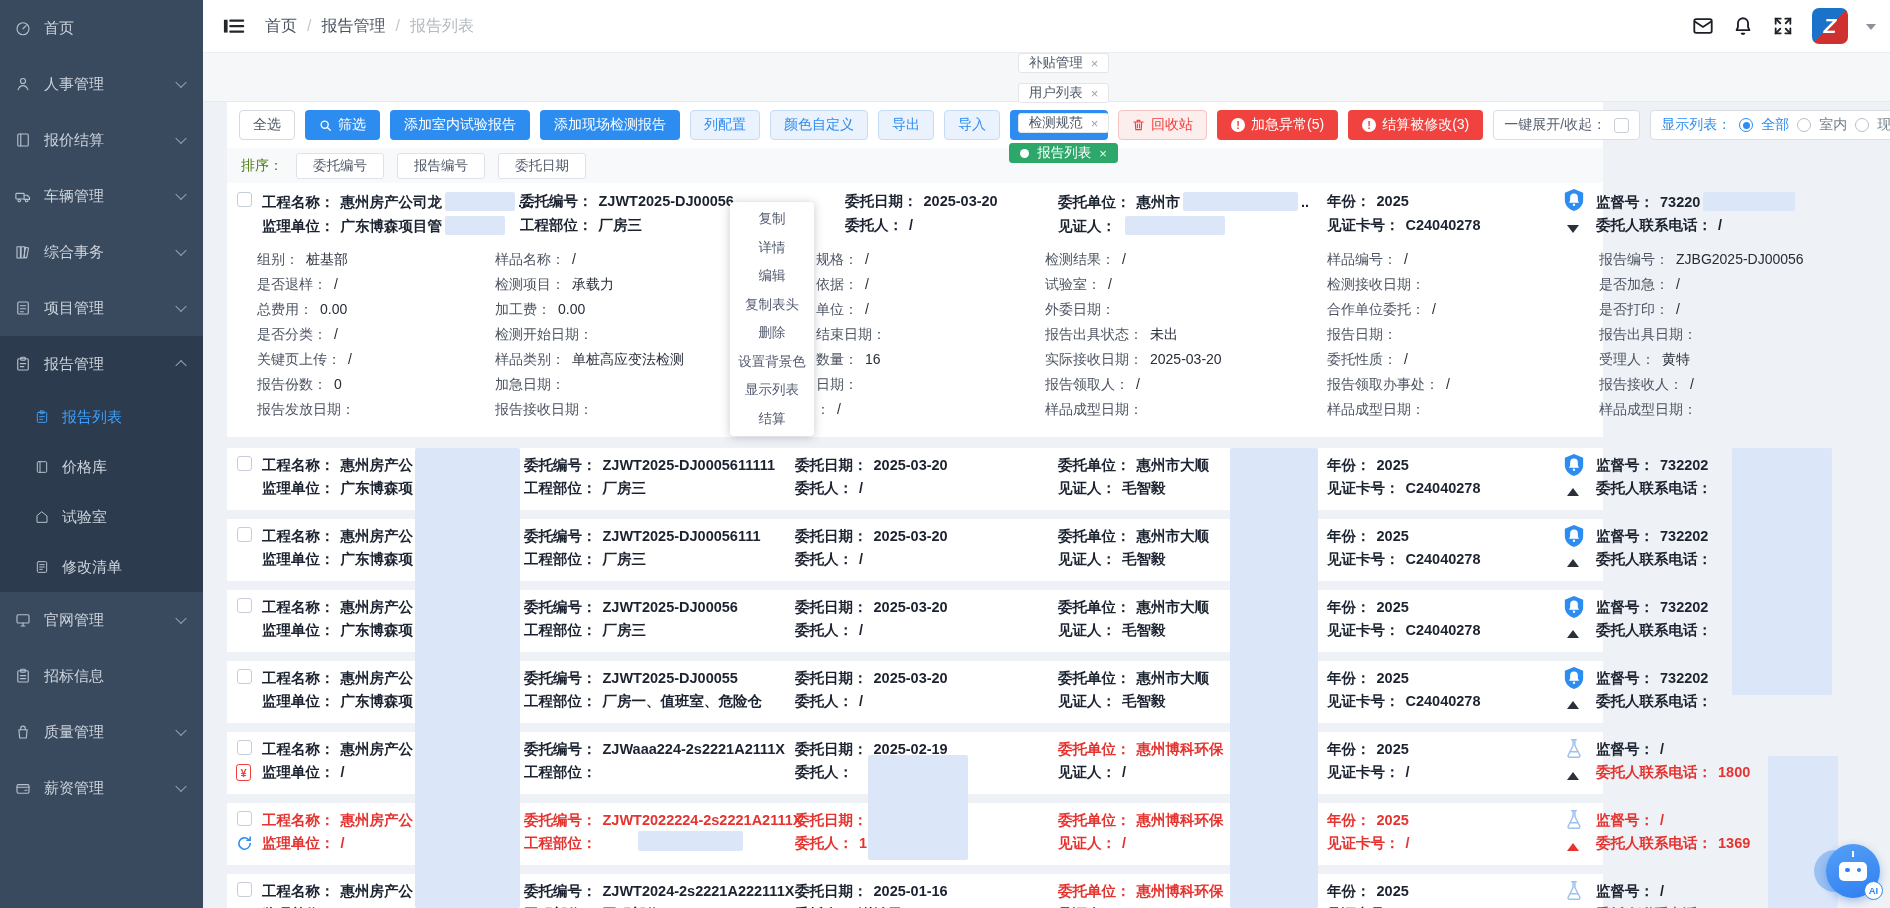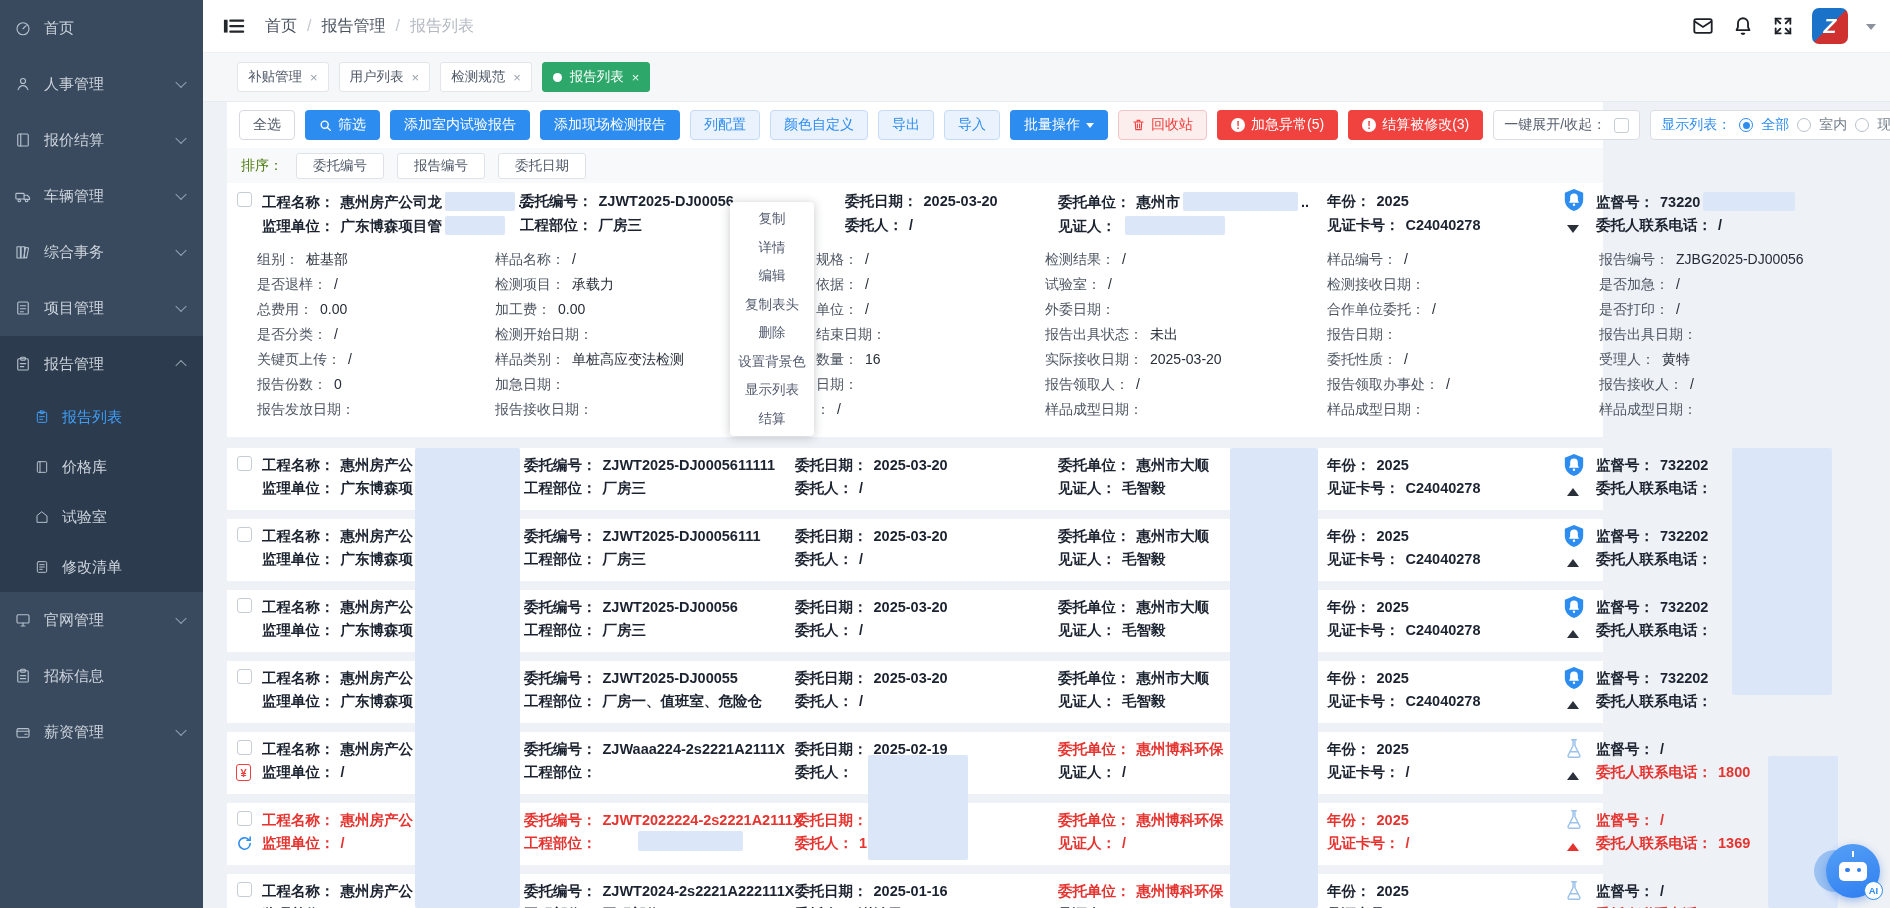--- a/index.html
+++ b/index.html
@@ -24,21 +24,21 @@
 .hamb{width:22px;height:18px;color:#23262b;cursor:pointer;}
 .crumbs{display:flex;align-items:center;gap:10px;font-size:16px;margin-left:20px;}
 .bc-item{color:#4a5360;cursor:pointer;}
 .bc-item.last{color:#b4bac3;}
 .bc-sep{color:#c3c8cf;}
 .top-right{margin-left:auto;display:flex;align-items:center;gap:18px;}
 .tico{width:22px;height:22px;color:#1d2127;cursor:pointer;}
 .logo{width:36px;height:36px;border-radius:7px;background:linear-gradient(135deg,#1a73c9 49%,#cf3131 51%);color:#fff;font-weight:bold;font-style:italic;display:flex;align-items:center;justify-content:center;font-size:21px;}
 .tr-caret{width:0;height:0;border:5px solid transparent;border-top:6px solid #8b929c;margin-top:6px;cursor:pointer;}
 
-.tabsbar{position:absolute;left:203px;top:53px;right:0;height:49px;background:#f5f7f9;border-bottom:1px solid #e7eaee;display:flex;align-items:center;gap:10px;padding-left:34px;z-index:20;}
+.tabsbar{position:absolute;left:203px;top:53px;right:0;height:49px;background:#f5f7f9;border-bottom:1px solid #e7eaee;display:flex;align-items:center;gap:10px;padding-left:34px;z-index:20;flex-direction:column;}
 .tab{height:30px;background:#fff;border:1px solid #e2e6ea;border-radius:3px;display:flex;align-items:center;gap:8px;padding:0 10px;font-size:13.5px;color:#4e5767;cursor:pointer;white-space:nowrap;}
 .tab .x{color:#9aa2ad;font-size:13px;}
 .tab.active{background:#2ea86a;border-color:#2ea86a;color:#fff;}
 .tab.active .x{color:#e8fff2;}
 .tab .dot{width:9px;height:9px;border-radius:50%;background:#fff;}
 
 .card{position:absolute;left:227px;top:102px;width:1376px;bottom:0;z-index:1;}
 .toolbar{height:46px;background:#fff;display:flex;align-items:center;gap:10px;padding:0 10px 0 12px;}
 .btn{height:30px;border-radius:4px;display:flex;align-items:center;gap:6px;padding:0 13px;font-size:14px;border:1px solid transparent;cursor:pointer;white-space:nowrap;background:none;font-family:inherit;}
 .b-plain{background:#fff;border-color:#d6dae0;color:#4e5767;}
@@ -236,20 +236,30 @@
           <rect x="5" y="5" width="14" height="15" rx="1.5"></rect>
           <rect x="9" y="3" width="6" height="4" rx="1"></rect>
           <path d="M8.5 11.5h7M8.5 15.5h7"></path>
         </svg>
       </span>
       <span>招标信息</span>
     </div>
     <div class="side-item">
       <span class="sicon">
         <svg viewBox="0 0 24 24" fill="none" stroke="currentColor" stroke-width="1.5" stroke-linecap="round" stroke-linejoin="round">
+          <path d="M6.5 9h11l-1.1 11H7.6z"></path>
+          <path d="M9 9V7.2a3 3 0 0 1 6 0V9"></path>
+        </svg>
+      </span>
+      <span>质量管理</span>
+      <span class="chev"></span>
+    </div>
+    <div class="side-item">
+      <span class="sicon">
+        <svg viewBox="0 0 24 24" fill="none" stroke="currentColor" stroke-width="1.5" stroke-linecap="round" stroke-linejoin="round">
           <rect x="4" y="7.5" width="16" height="11.5" rx="2"></rect>
           <path d="M4 11h16M14.5 15h3"></path>
         </svg>
       </span>
       <span>薪资管理</span>
       <span class="chev"></span>
     </div>
   </nav>
 
 <header class="topbar">

